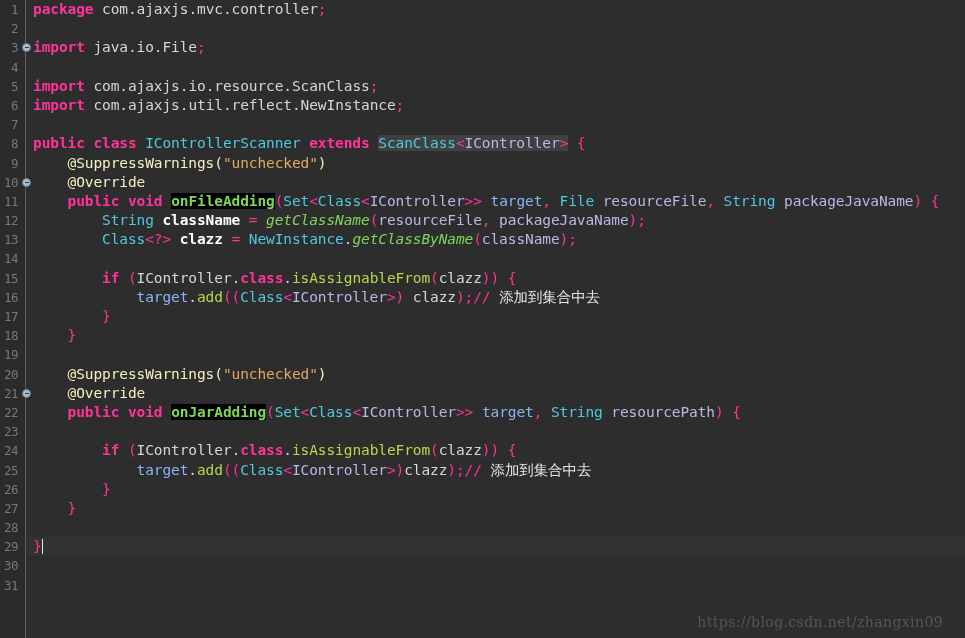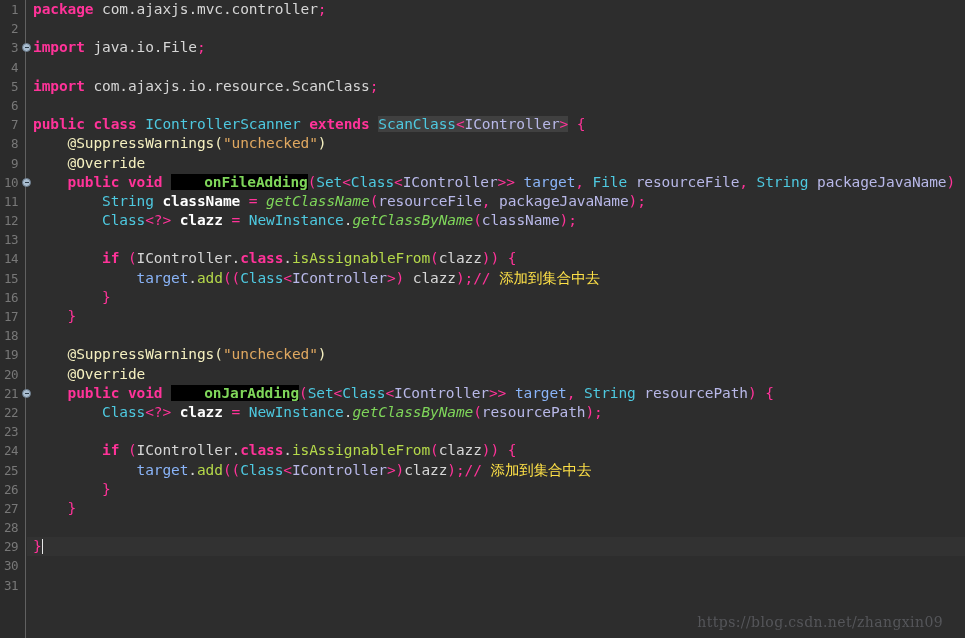--- a/index.html
+++ b/index.html
@@ -95,34 +95,33 @@
   .plain    { color: #d6d6d6; }
   .semi     { color: #ff3399; }                      
   .angle    { color: #ff3399; }                      
   .var      { color: #ffffff; font-weight: bold; }   
   .param    { color: #b8b8e8; }                      
   .field    { color: #8ab4f8; }                      
   .method   { color: #7fd65a; font-style: italic; }  
   .method2  { color: #b5d94a; }                      
   .anno     { color: #f5f0c0; }                      
   .str      { color: #e0a860; }                      
-  .comment  { color: #fde047; text-align: center; }                      
+  .comment  { color: #e5e5e5; text-align: center; }                      
   .cmtslash { color: #ff3399; }                      
   .op       { color: #ff3399; }                      
   .dot      { color: #d6d6d6; }
 
   .sel {
     background: #404040;
     color: inherit;
   }
   .sel-green {
     background: #000000;
     color: #7fd65a;
     font-weight: bold;
-    padding-left: 33px;
   }
 
   
   .caret {
     display: inline-block;
     width: 1px;
     height: 15px;
     background: #e8e8e8;
     vertical-align: -3px;
     margin-left: 0px;
@@ -186,20 +185,21 @@
 
     <div class="line"> </div>
 
     <div class="line"><span class="kw">import</span><span class="plain"> java</span><span class="dot">.</span><span class="plain">io</span><span class="dot">.</span><span class="plain">File</span><span class="semi">;</span></div>
 
 
     <div class="line"> </div>
 
     <div class="line"><span class="kw">import</span><span class="plain"> com</span><span class="dot">.</span><span class="plain">ajaxjs</span><span class="dot">.</span><span class="plain">io</span><span class="dot">.</span><span class="plain">resource</span><span class="dot">.</span><span class="plain">ScanClass</span><span class="semi">;</span></div>
 
+    <div class="line"><span class="kw">import</span><span class="plain"> com</span><span class="dot">.</span><span class="plain">ajaxjs</span><span class="dot">.</span><span class="plain">util</span><span class="dot">.</span><span class="plain">reflect</span><span class="dot">.</span><span class="plain">NewInstance</span><span class="semi">;</span></div>
 
     <div class="line"> </div>
 
     <div class="line"><span class="kw">public</span> <span class="kw">class</span> <span class="type">IControllerScanner</span> <span class="kw">extends</span> <span class="sel"><span class="type">ScanClass</span><span class="angle">&lt;</span><span class="param">IController</span><span class="angle">&gt;</span></span> <span class="angle">{</span></div>
 
     <div class="line">    <span class="anno">@SuppressWarnings(</span><span class="str">"unchecked"</span><span class="anno">)</span></div>
 
     <div class="line">    <span class="anno">@Override</span></div>
 
     <div class="line">    <span class="kw">public</span> <span class="kw">void</span> <span class="sel-green">onFileAdding</span><span class="angle">(</span><span class="type">Set</span><span class="angle">&lt;</span><span class="type">Class</span><span class="angle">&lt;</span><span class="param">IController</span><span class="angle">&gt;&gt;</span> <span class="field">target</span><span class="semi">,</span> <span class="type">File</span> <span class="param">resourceFile</span><span class="semi">,</span> <span class="type">String</span> <span class="param">packageJavaName</span><span class="angle">)</span> <span class="angle">{</span></div>
@@ -219,21 +219,20 @@
     <div class="line">    <span class="angle">}</span></div>
 
     <div class="line"> </div>
 
     <div class="line">    <span class="anno">@SuppressWarnings(</span><span class="str">"unchecked"</span><span class="anno">)</span></div>
 
     <div class="line">    <span class="anno">@Override</span></div>
 
     <div class="line">    <span class="kw">public</span> <span class="kw">void</span> <span class="sel-green">onJarAdding</span><span class="angle">(</span><span class="type">Set</span><span class="angle">&lt;</span><span class="type">Class</span><span class="angle">&lt;</span><span class="param">IController</span><span class="angle">&gt;&gt;</span> <span class="field">target</span><span class="semi">,</span> <span class="type">String</span> <span class="param">resourcePath</span><span class="angle">)</span> <span class="angle">{</span></div>
 
-    <div class="line">        <span class="type">Class</span><span class="angle">&lt;?&gt;</span> <span class="var">clazz</span> <span class="op">=</span> <span class="type">NewInstance</span><span class="dot">.</span><span class="method">getClassByName</span><span class="angle">(</span><span class="param">resourcePath</span><span class="angle">)</span><span class="semi">;</span></div>
 
     <div class="line"> </div>
 
     <div class="line">        <span class="kw">if</span> <span class="angle">(</span><span class="plain">IController</span><span class="dot">.</span><span class="kw">class</span><span class="dot">.</span><span class="method2">isAssignableFrom</span><span class="angle">(</span><span class="plain">clazz</span><span class="angle">))</span> <span class="angle">{</span></div>
 
     <div class="line">            <span class="field">target</span><span class="dot">.</span><span class="method2">add</span><span class="angle">((</span><span class="type">Class</span><span class="angle">&lt;</span><span class="param">IController</span><span class="angle">&gt;)</span><span class="plain">clazz</span><span class="angle">)</span><span class="semi">;</span><span class="cmtslash">//</span> <span class="comment">添加到集合中去</span></div>
 
     <div class="line">        <span class="angle">}</span></div>
 
     <div class="line">    <span class="angle">}</span></div>

